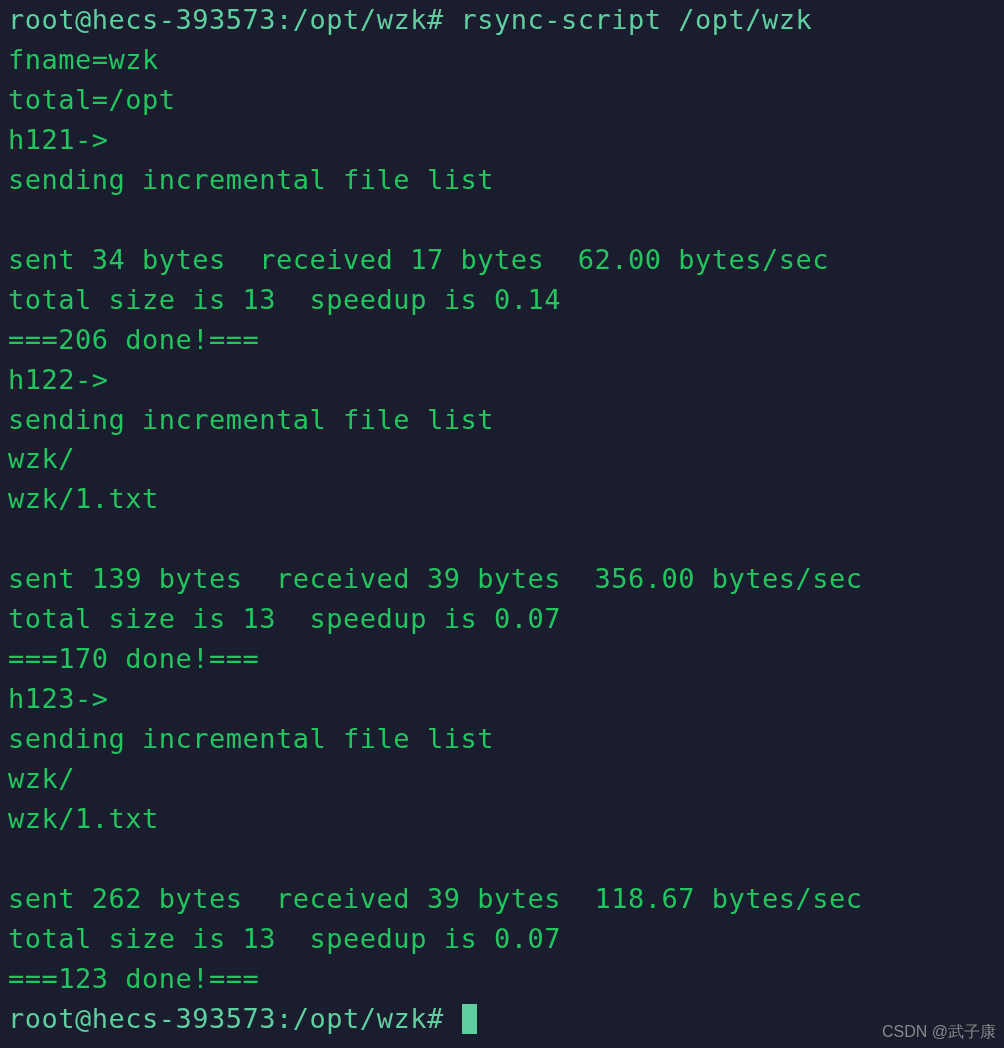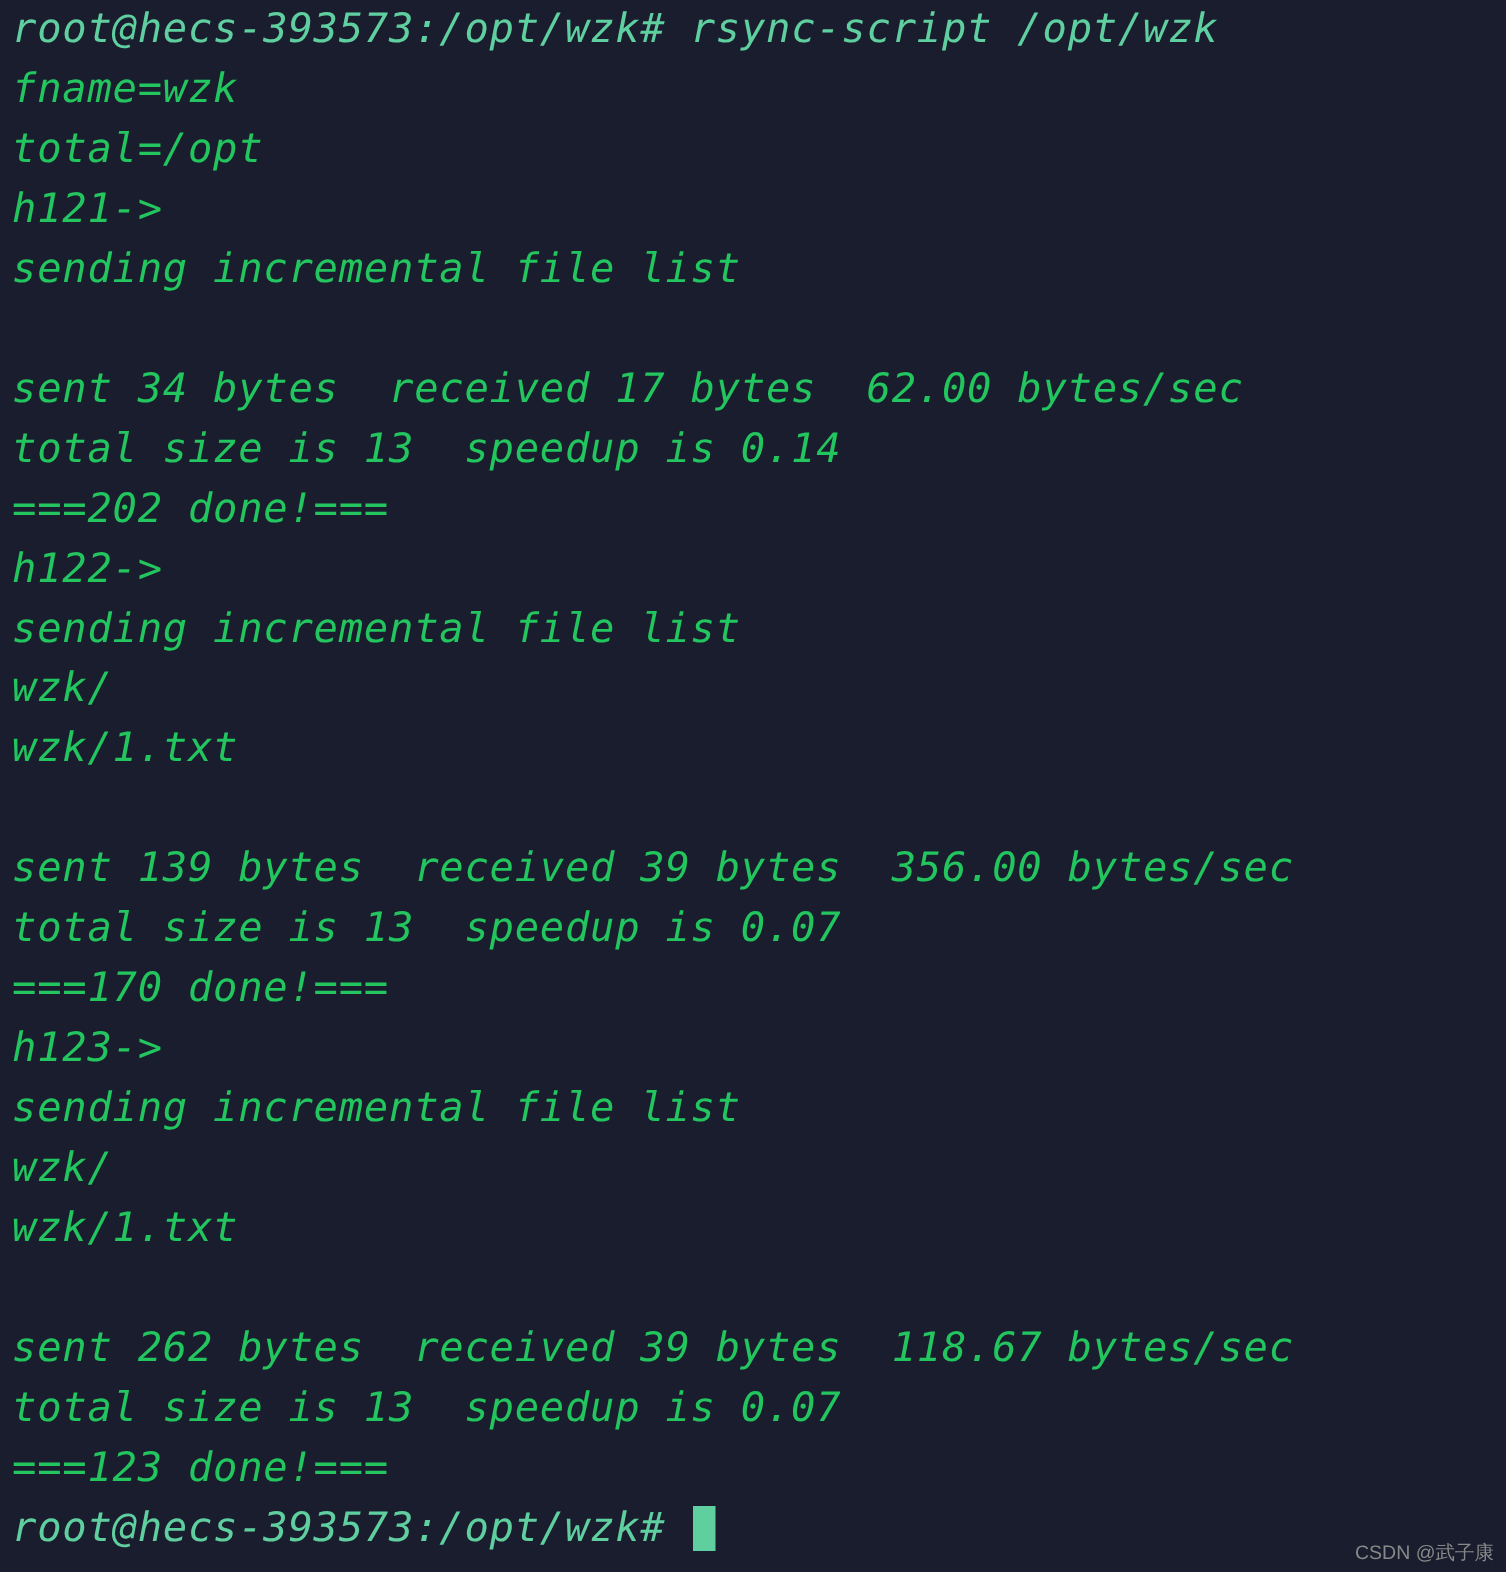--- a/index.html
+++ b/index.html
@@ -16,21 +16,20 @@
       width: 1004px;
       height: 1048px;
       padding: 0px 8px;
       position: relative;
       overflow: hidden;
       letter-spacing: 0.5px;
     }
     .line {
       white-space: pre;
       min-height: 1.48em;
-      font-style: italic;
     }
     .prompt-user {
       color: #5fcfa0;
     }
     .prompt-path {
       color: #5fcfa0;
     }
     .prompt-command {
       color: #5fcfa0;
     }
@@ -42,38 +41,38 @@
       width: 15px;
       height: 30px;
       background-color: #5fcfa0;
       vertical-align: text-bottom;
       margin-left: 2px;
     }
     .watermark {
       position: absolute;
       bottom: 4px;
       right: 8px;
-      font-size: 13px;
+      font-size: 16px;
       color: #888;
       font-family: sans-serif;
       letter-spacing: 0;
     }
   </style>
 </head>
 <body>
 
 <div class="line"><span class="prompt-user">root@hecs-393573</span><span class="prompt-path">:/opt/wzk#</span> <span class="prompt-command">rsync-script /opt/wzk</span></div>
 <div class="line output">fname=wzk</div>
 <div class="line output">total=/opt</div>
 <div class="line output">h121-&gt;</div>
 <div class="line output">sending incremental file list</div>
 <div class="line output"></div>
 <div class="line output">sent 34 bytes  received 17 bytes  62.00 bytes/sec</div>
 <div class="line output">total size is 13  speedup is 0.14</div>
-<div class="line output">===202 done!===</div>
+<div class="line output">===206 done!===</div>
 <div class="line output">h122-&gt;</div>
 <div class="line output">sending incremental file list</div>
 <div class="line output">wzk/</div>
 <div class="line output">wzk/1.txt</div>
 <div class="line output"></div>
 <div class="line output">sent 139 bytes  received 39 bytes  356.00 bytes/sec</div>
 <div class="line output">total size is 13  speedup is 0.07</div>
 <div class="line output">===170 done!===</div>
 <div class="line output">h123-&gt;</div>
 <div class="line output">sending incremental file list</div>

